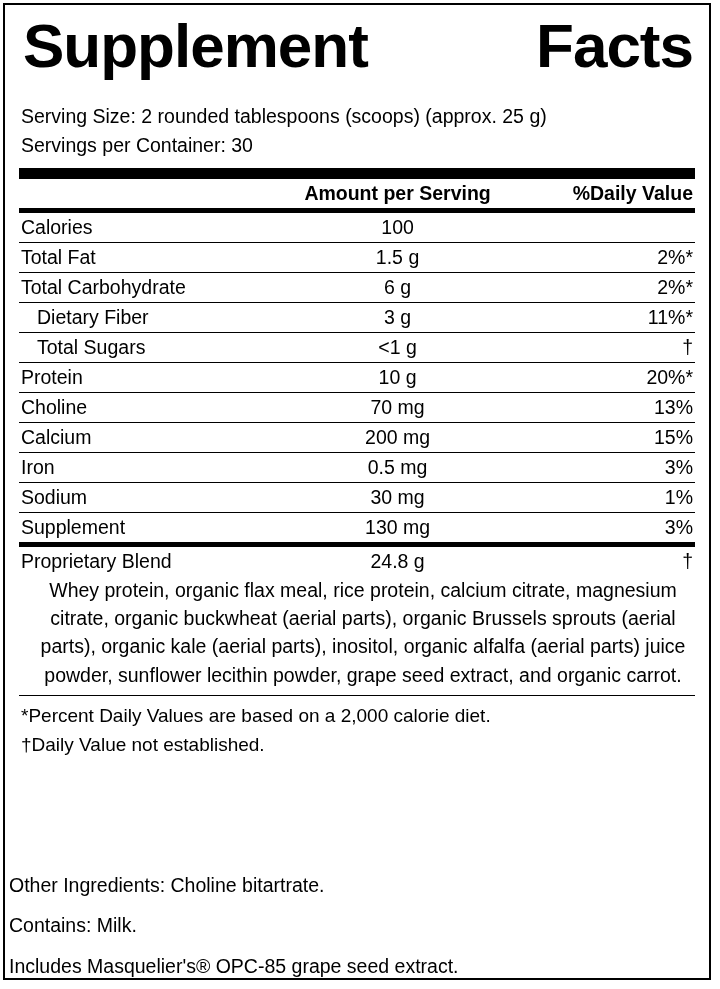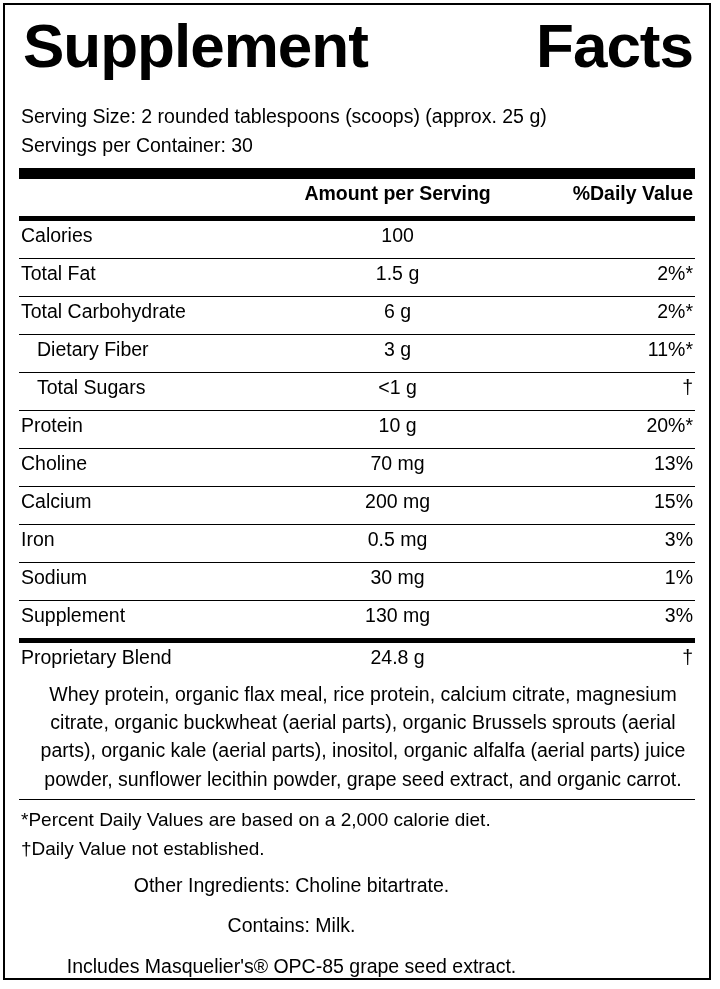--- a/index.html
+++ b/index.html
@@ -53,21 +53,21 @@
   .rule-thin {
     height: 1.5px;
     background: #000;
   }
   table.nf {
     width: 100%;
     border-collapse: collapse;
     font-size: 19.5px;
   }
   table.nf td {
-    padding: 3px 0 11px 0;
+    padding: 3px 0 3px 0;
     vertical-align: baseline;
   }
   .col-name { text-align: left; width: 38%; padding-left: 2px !important;}
   .col-amt  { text-align: center; width: 36%; }
   .col-dv   { text-align: right; width: 26%; padding-right: 2px !important;}
   .hdr td {
     font-weight: bold;
     padding-top: 5px;
     padding-bottom: 6px;
   }
@@ -90,21 +90,20 @@
     line-height: 1.5;
     padding: 11px 2px 0 4px;
   }
   .bottom-block {
     position: absolute;
     left: 0;
     top: 860px;
     width: 576px;
     padding-left: 5px;
     box-sizing: border-box;
-    text-align: center;
   }
 </style>
 </head>
 <body>
 
 <div class="panel">
 
   <div class="title">
     <span>Supplement</span>
     <span>Facts</span>

